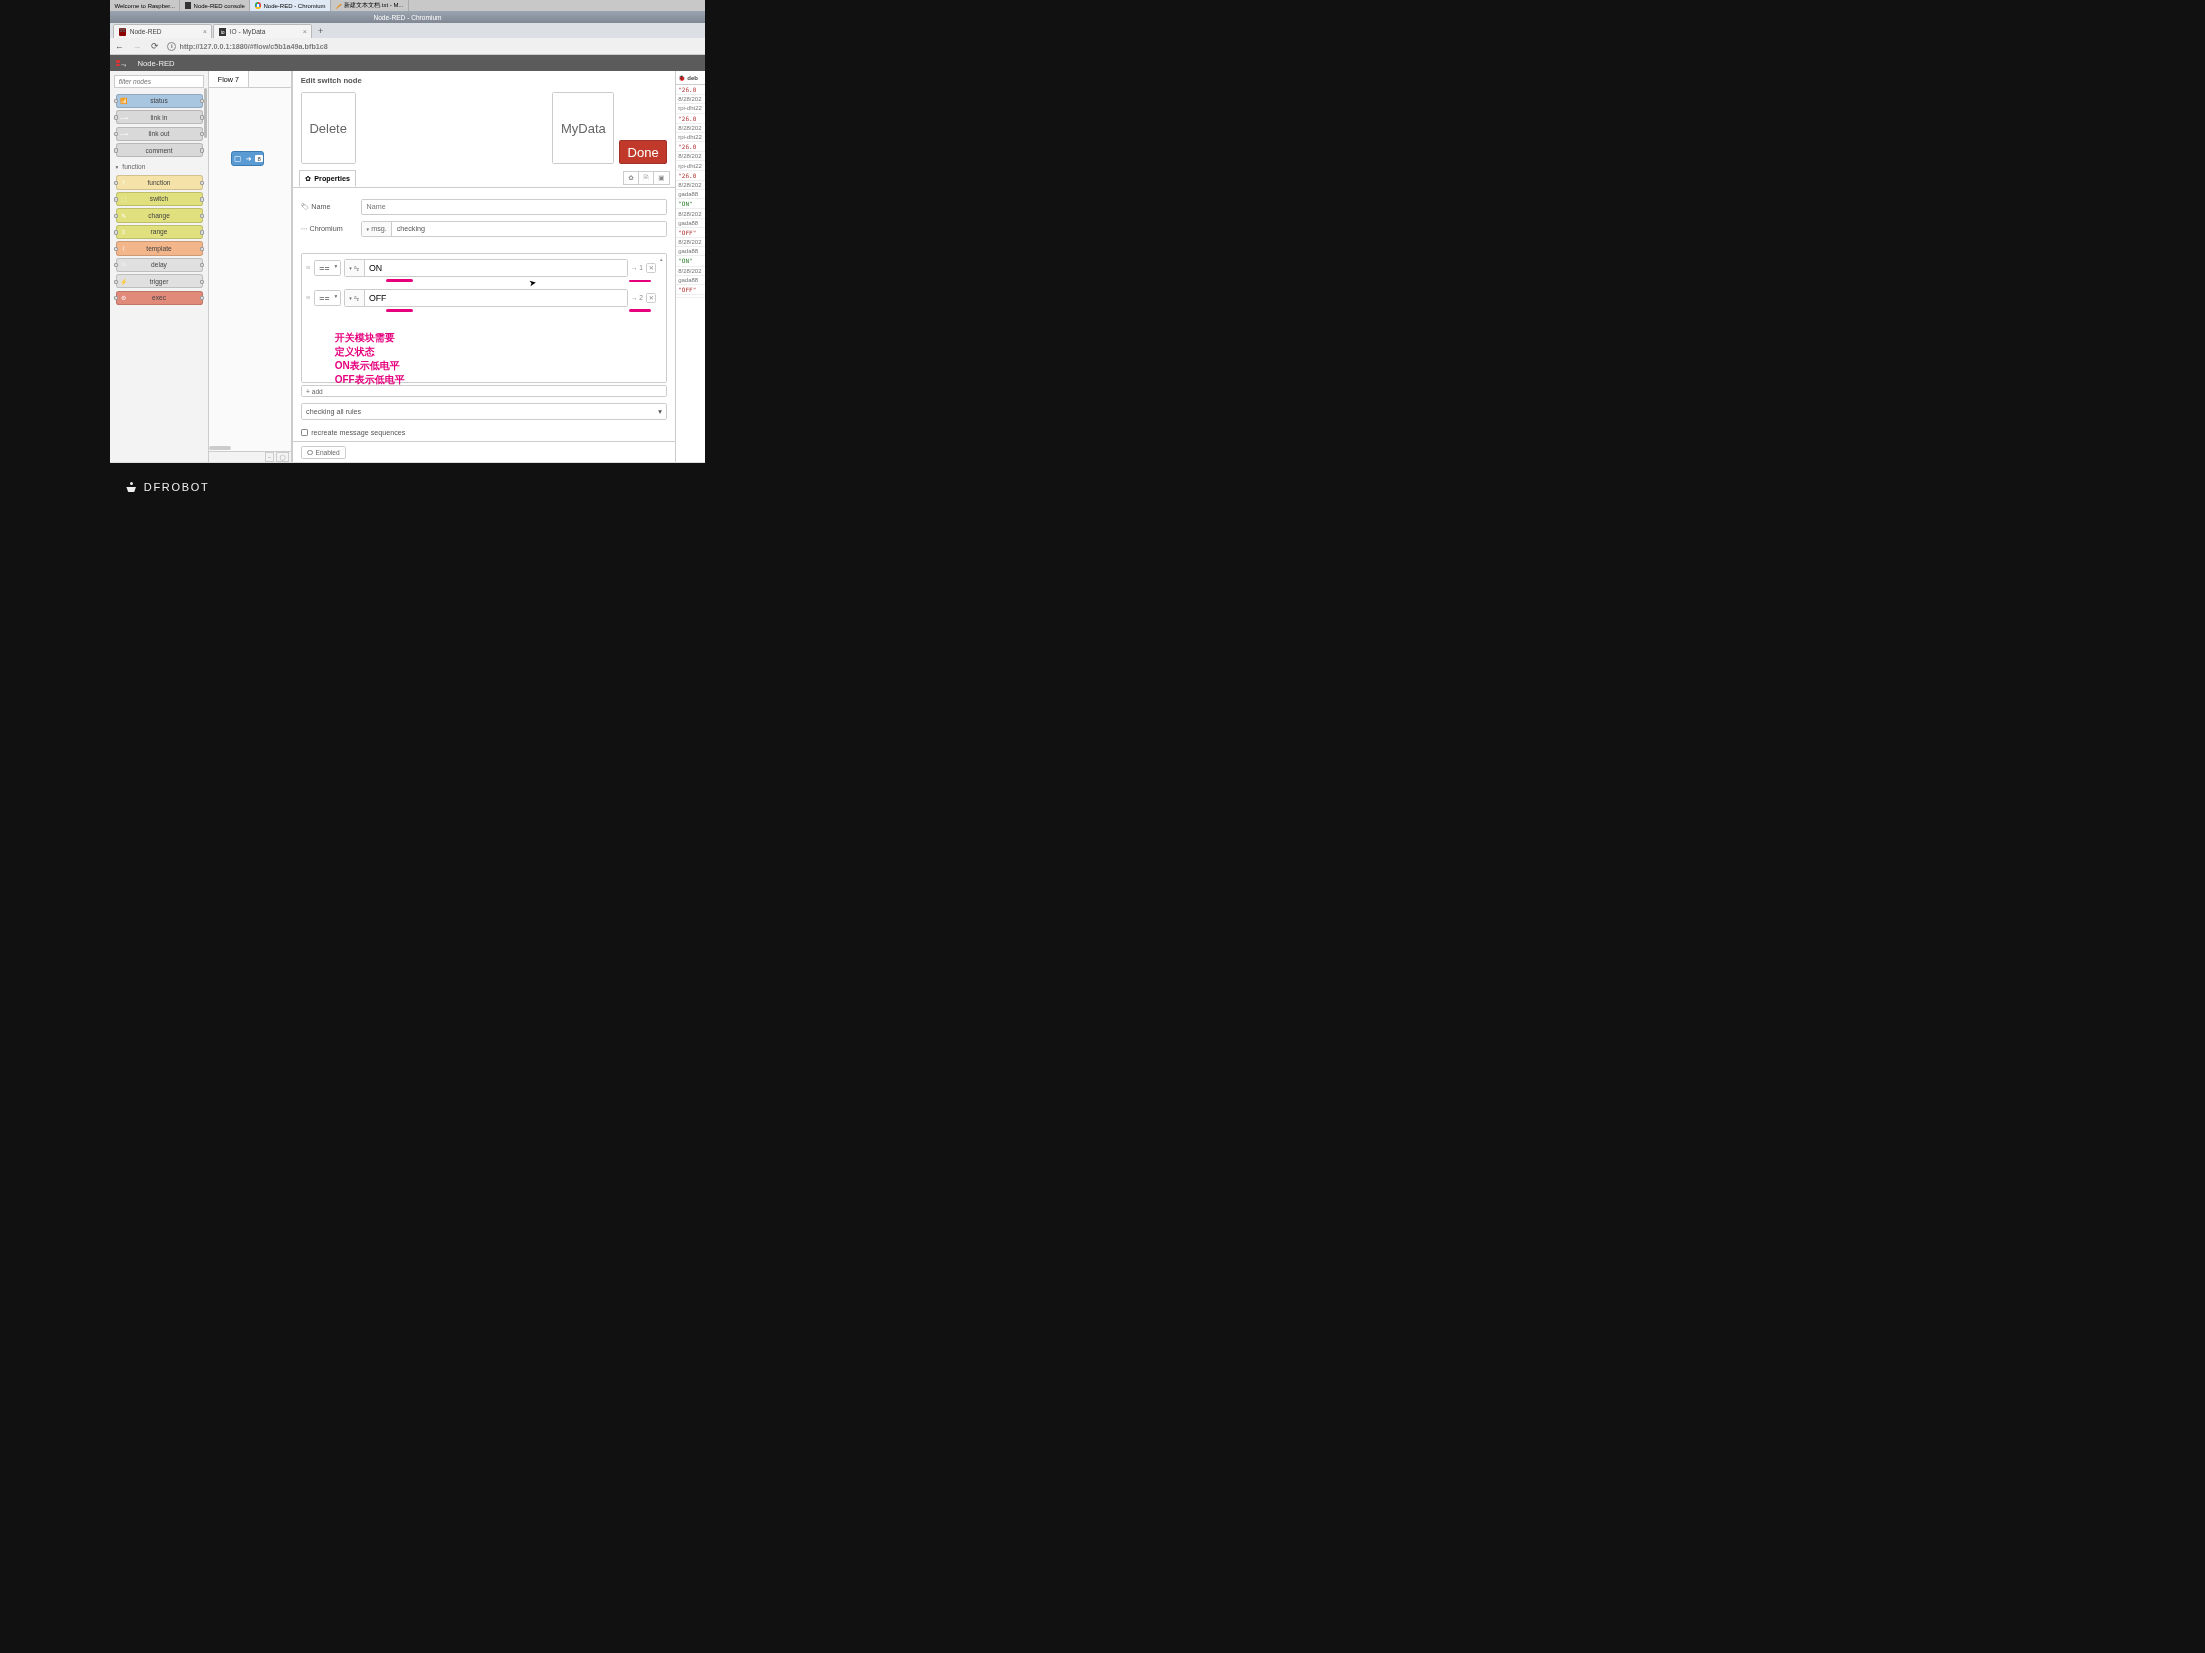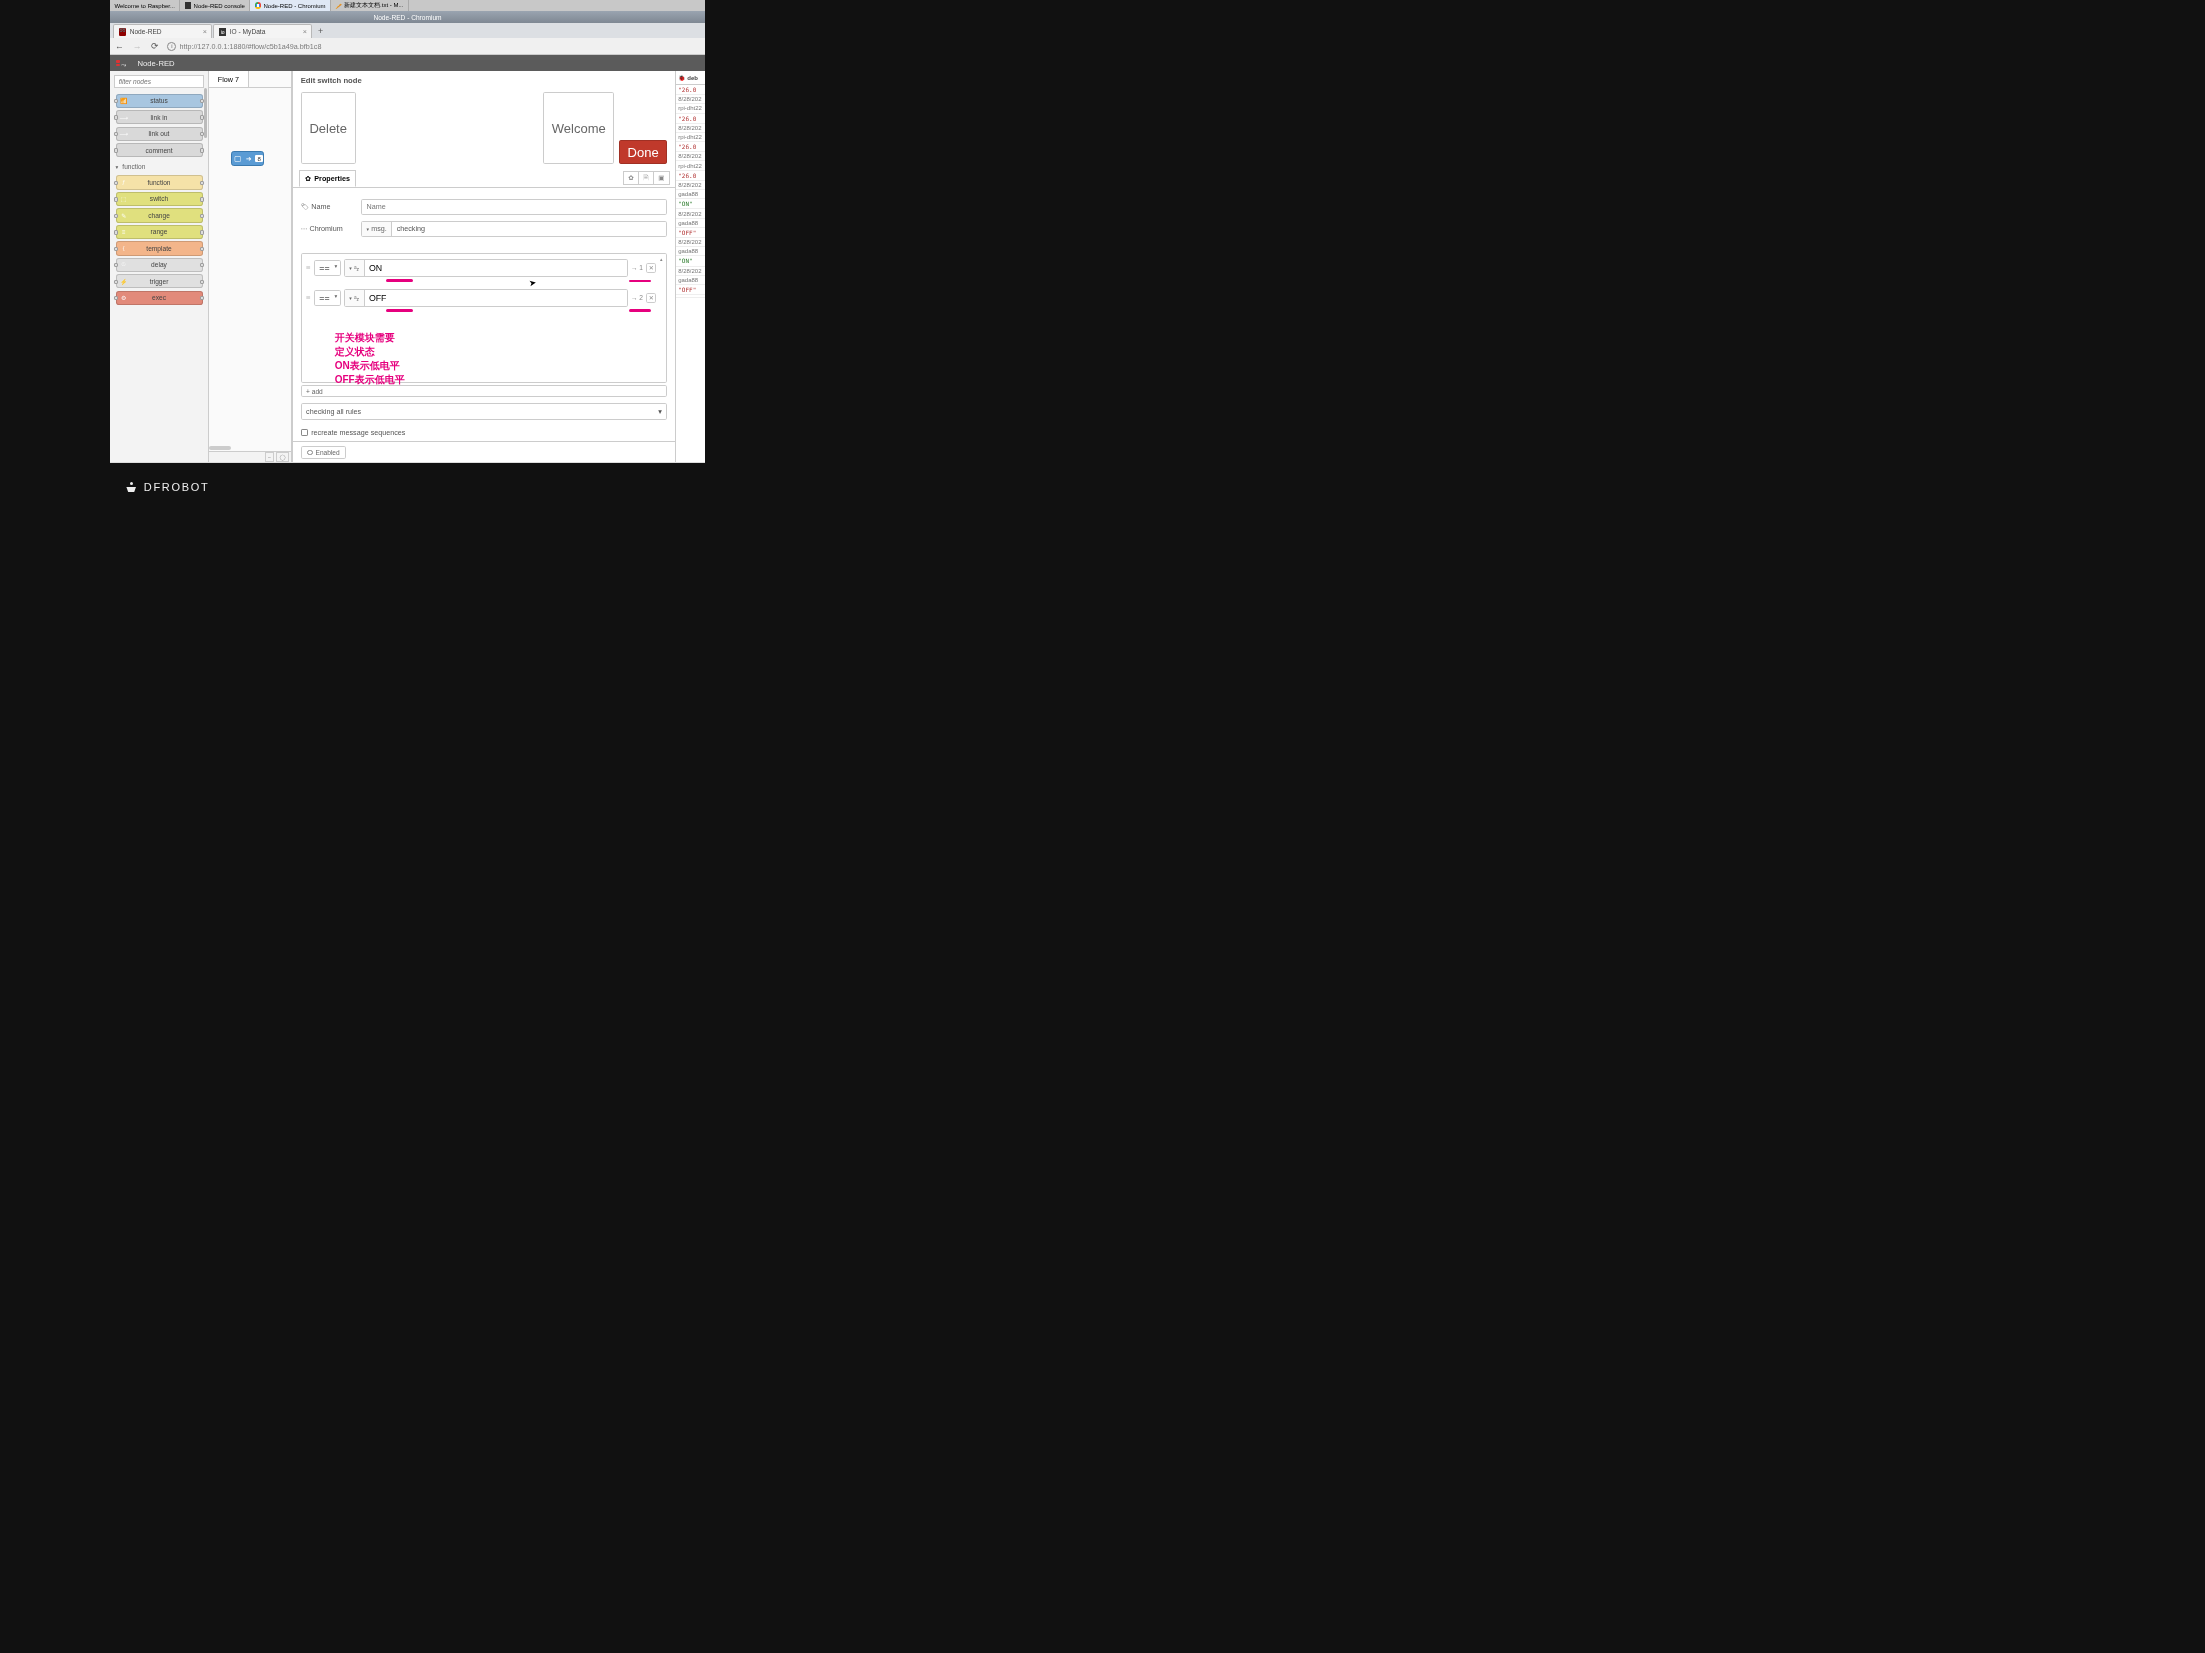--- a/index.html
+++ b/index.html
@@ -20,21 +20,21 @@
   .browser-tabs { height: 15.4px; background: #dcdfe3; display: flex; align-items: flex-end; padding-left: 3.3px; gap: 1.1px; }
   .btab { background: #f4f4f4; border: 0.6px solid #b8b8b8; border-bottom: none; border-radius: 2.2px 2.2px 0 0; height: 14.3px; min-width: 99px; display: flex; align-items: center; padding: 0 4.4px; font-size: 6.6px; gap: 3.3px; color: #444; }
   .btab .x { margin-left: auto; color: #888; font-size: 7.2px; }
   .btab.add { min-width: 13.2px; justify-content: center; border: none; background: transparent; font-size: 8.8px; color: #555; }
   .ico-nr { width: 7.7px; height: 7.7px; background: #8f0000; border-radius: 1.1px; position: relative; }
   .ico-nr::after { content: "➿"; position: absolute; color:#fff; font-size:5.5px; left:0.6px; top:-0.6px; }
   .ico-io { width:7.7px;height:7.7px;background:#333;color:#fff;font-size:5px;display:flex;align-items:center;justify-content:center; }
 
   .addr-bar { height: 16.5px; background: #f0f0f0; border-bottom: 0.6px solid #ccc; display: flex; align-items: center; padding: 0 4.4px; gap: 7.7px; }
   .nav-ico { color: #555; font-size: 8.8px; width: 10px; text-align: center; }
-  .url-box { flex: 1; display: flex; align-items: center; gap: 3.3px; }
+  .url-box { flex: 1; display: flex; align-items: center; gap: 3.3px; font-weight: bold; }
   .url-proto-ico { width:8.8px;height:8.8px;border:0.6px solid #888;border-radius:50%;display:flex;align-items:center;justify-content:center;font-size:6px;color:#666; }
   .url-text { color: #7a7a7a; font-size: 7.2px; }
 
   
   .nr-header { height: 16.5px; background: #5b5b5b; color: #eee; display: flex; align-items: center; padding: 0 5.5px; gap: 4.4px; font-size: 7.7px; }
   .nr-logo { width: 17.6px; height: 7.7px; position: relative; }
   .nr-logo::before,.nr-logo::after{content:"";position:absolute;width:4.4px;height:2.2px;background:#d33;border-radius:1.1px;}
   .nr-logo::before{left:0;top:1.1px;} .nr-logo::after{left:0;top:5px;}
   .nr-logo .arrow{position:absolute;left:5.5px;top:2.2px;color:#eee;font-size:6.6px;}
 
@@ -289,21 +289,21 @@
         <span>−</span>
         <span>◯</span>
       </div>
     </div>
 
     <div class="tray">
       <div class="tray-title">Edit switch node</div>
       <div class="tray-actions">
         <button class="btn">Delete</button>
         <span class="spacer"></span>
-        <button class="btn">Welcome</button>
+        <button class="btn">MyData</button>
         <button class="btn done">Done</button>
       </div>
       <div class="tray-tabs">
         <div class="tray-tab">
           <span>✿</span>
           <b>Properties</b>
         </div>
         <div class="tray-icons">
           <div class="ti">✿</div>
           <div class="ti">🗎</div>

